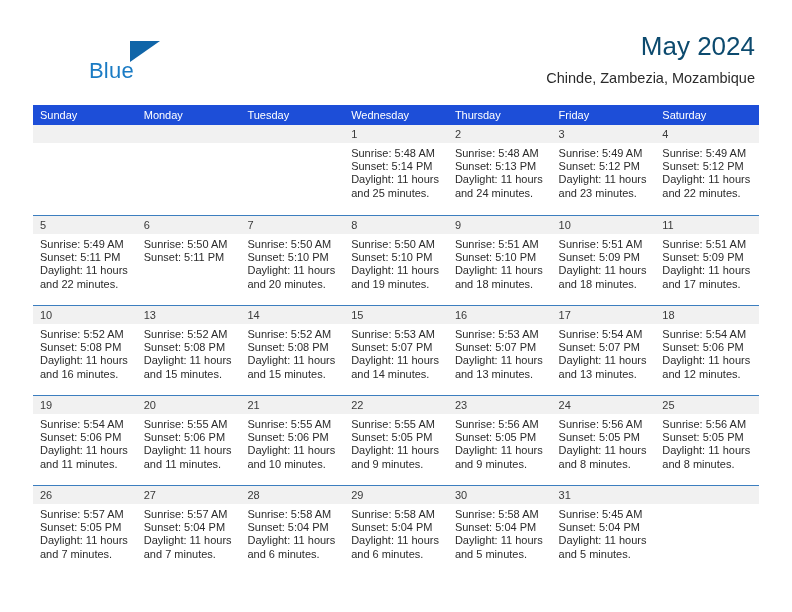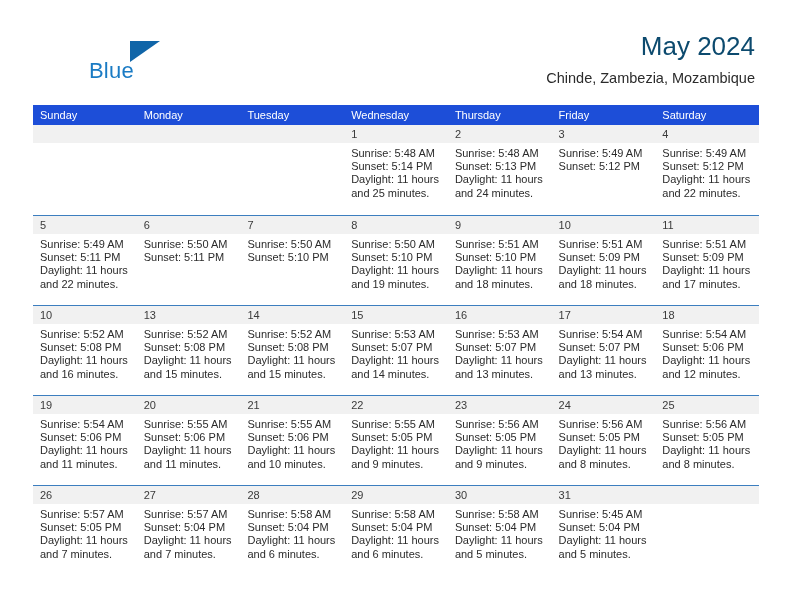--- a/index.html
+++ b/index.html
@@ -203,20 +203,21 @@
               <div>Sunrise: 5:48 AM</div>
               <div>Sunset: 5:13 PM</div>
               <div class="daylight-line">Daylight: 11 hours and 24 minutes.</div>
             </div>
           </div>
           <div class="day-cell">
             <div class="day-number-strip">3</div>
             <div class="day-body">
               <div>Sunrise: 5:49 AM</div>
               <div>Sunset: 5:12 PM</div>
+              <div class="daylight-line">Daylight: 11 hours and 23 minutes.</div>
             </div>
           </div>
           <div class="day-cell">
             <div class="day-number-strip">4</div>
             <div class="day-body">
               <div>Sunrise: 5:49 AM</div>
               <div>Sunset: 5:12 PM</div>
               <div class="daylight-line">Daylight: 11 hours and 22 minutes.</div>
             </div>
           </div>
@@ -235,20 +236,21 @@
             <div class="day-body">
               <div>Sunrise: 5:50 AM</div>
               <div>Sunset: 5:11 PM</div>
             </div>
           </div>
           <div class="day-cell">
             <div class="day-number-strip">7</div>
             <div class="day-body">
               <div>Sunrise: 5:50 AM</div>
               <div>Sunset: 5:10 PM</div>
+              <div class="daylight-line">Daylight: 11 hours and 20 minutes.</div>
             </div>
           </div>
           <div class="day-cell">
             <div class="day-number-strip">8</div>
             <div class="day-body">
               <div>Sunrise: 5:50 AM</div>
               <div>Sunset: 5:10 PM</div>
               <div class="daylight-line">Daylight: 11 hours and 19 minutes.</div>
             </div>
           </div>

